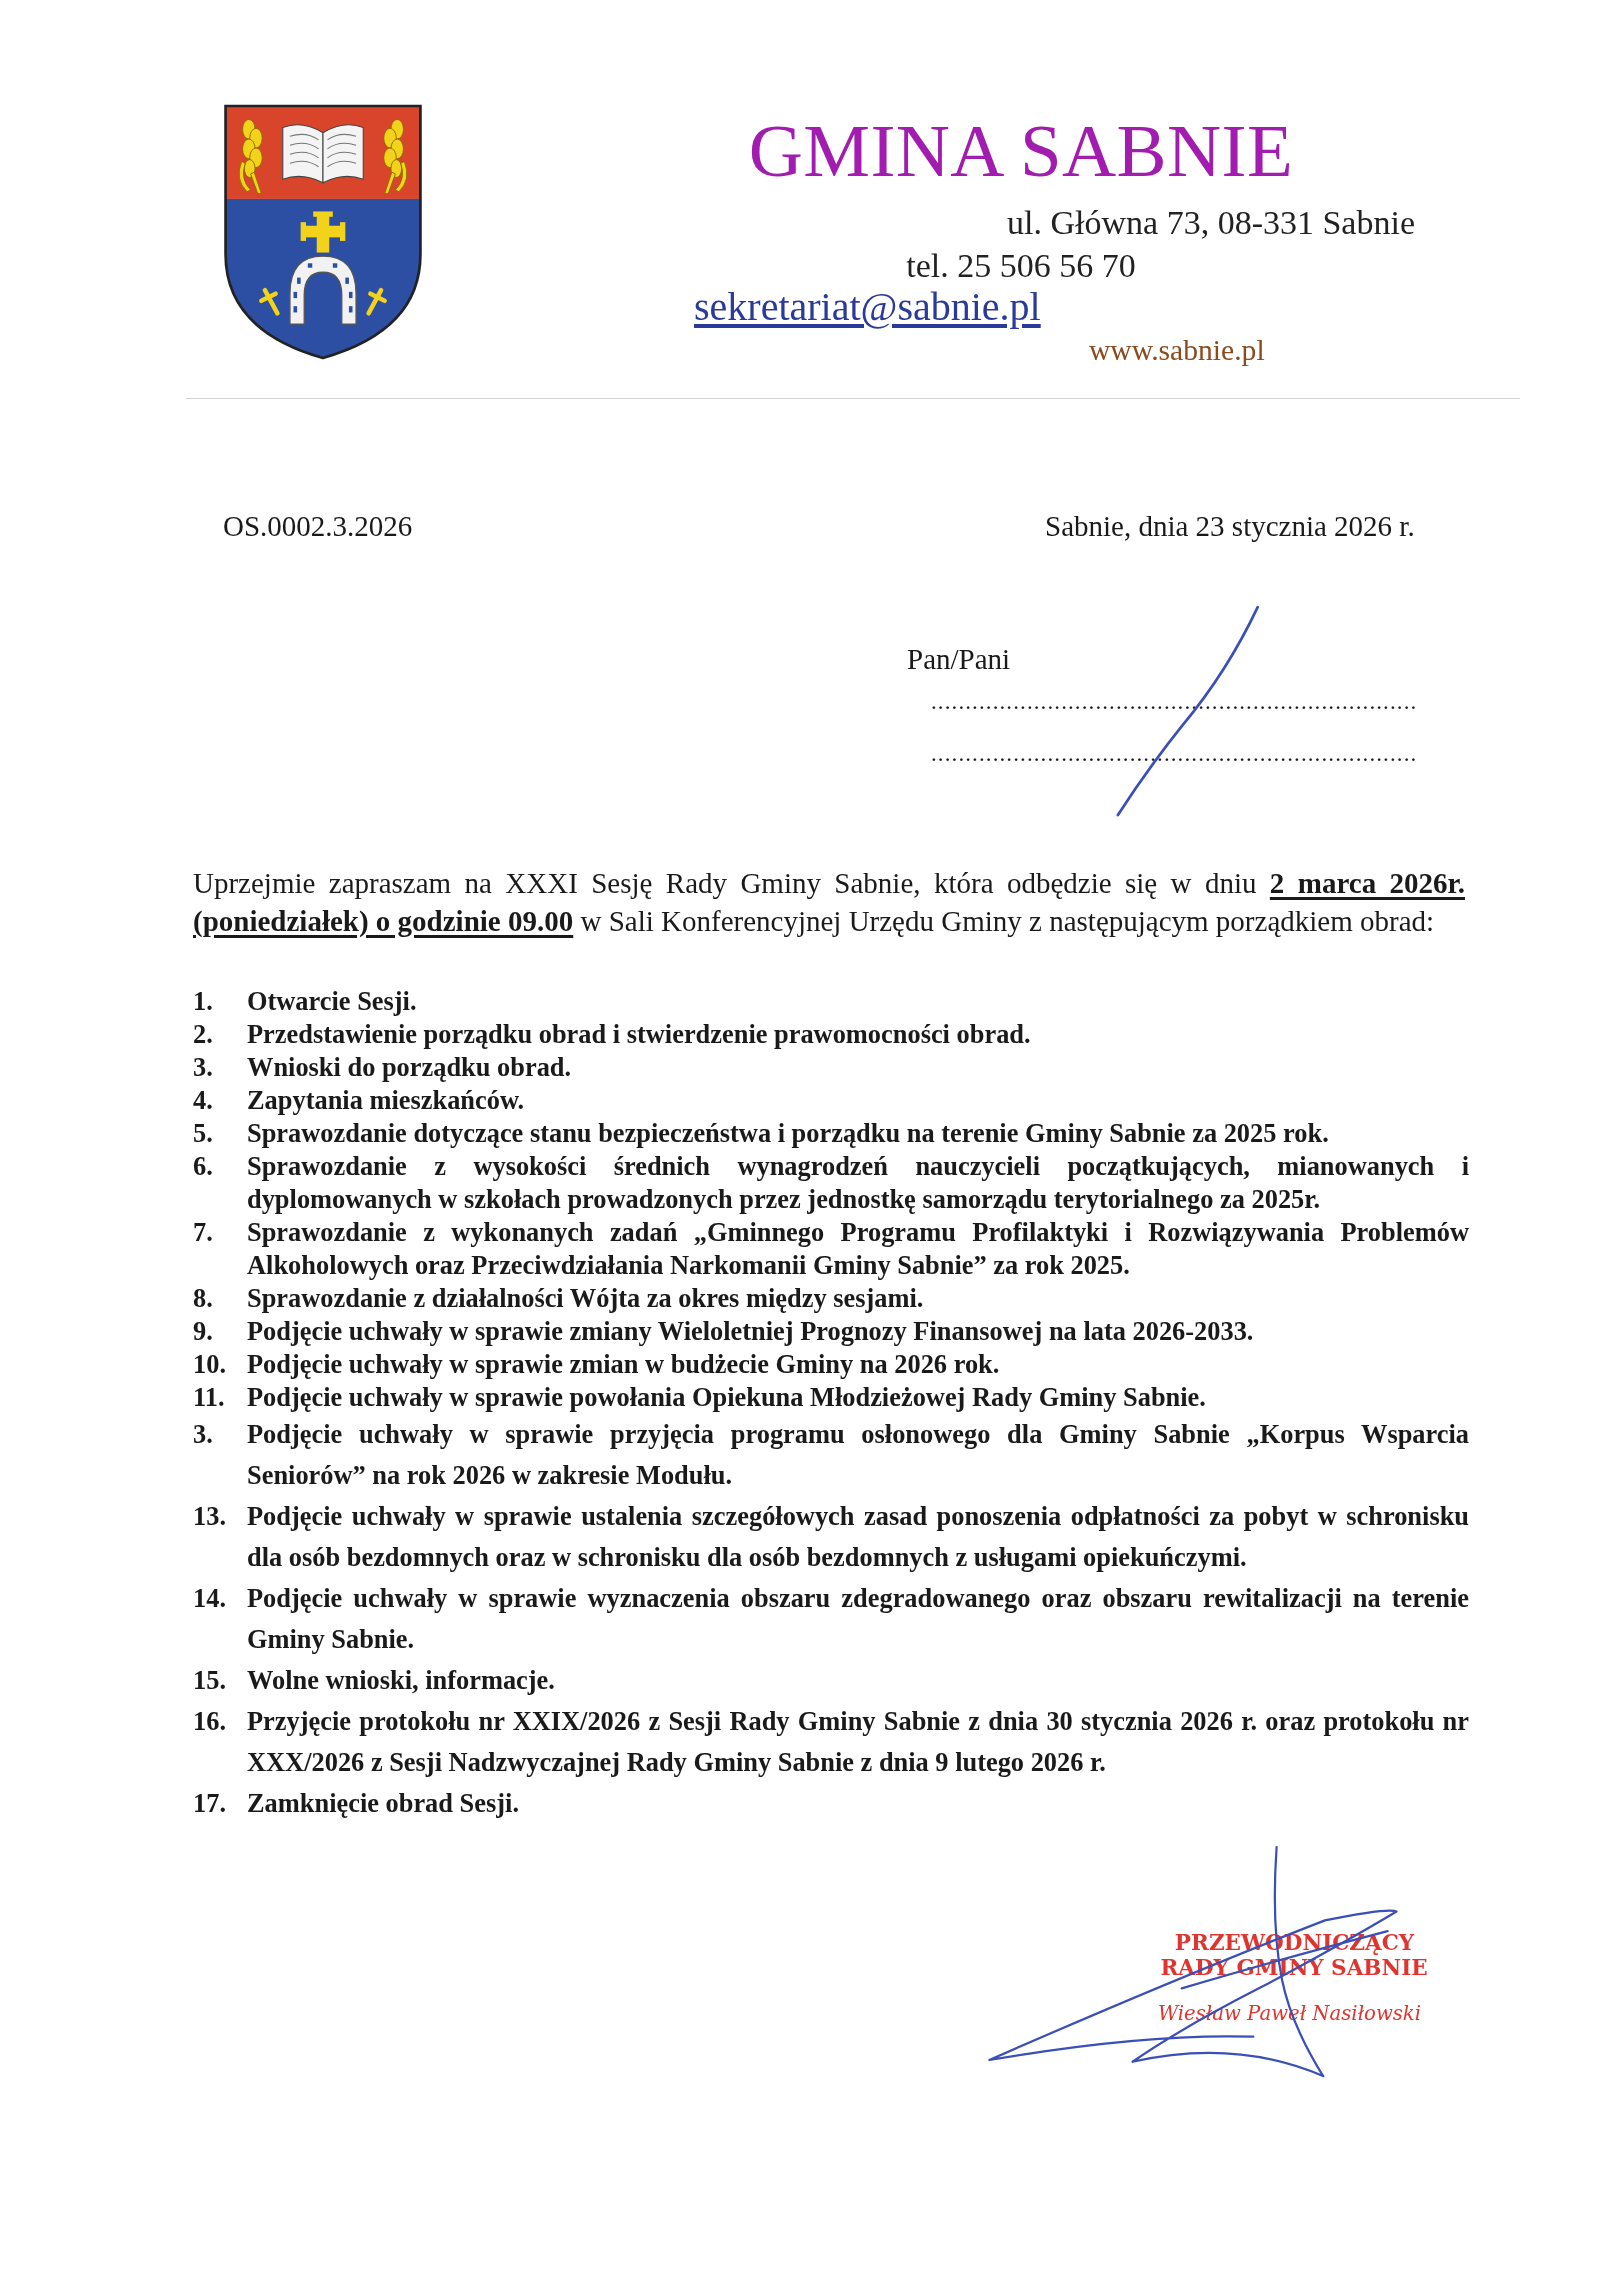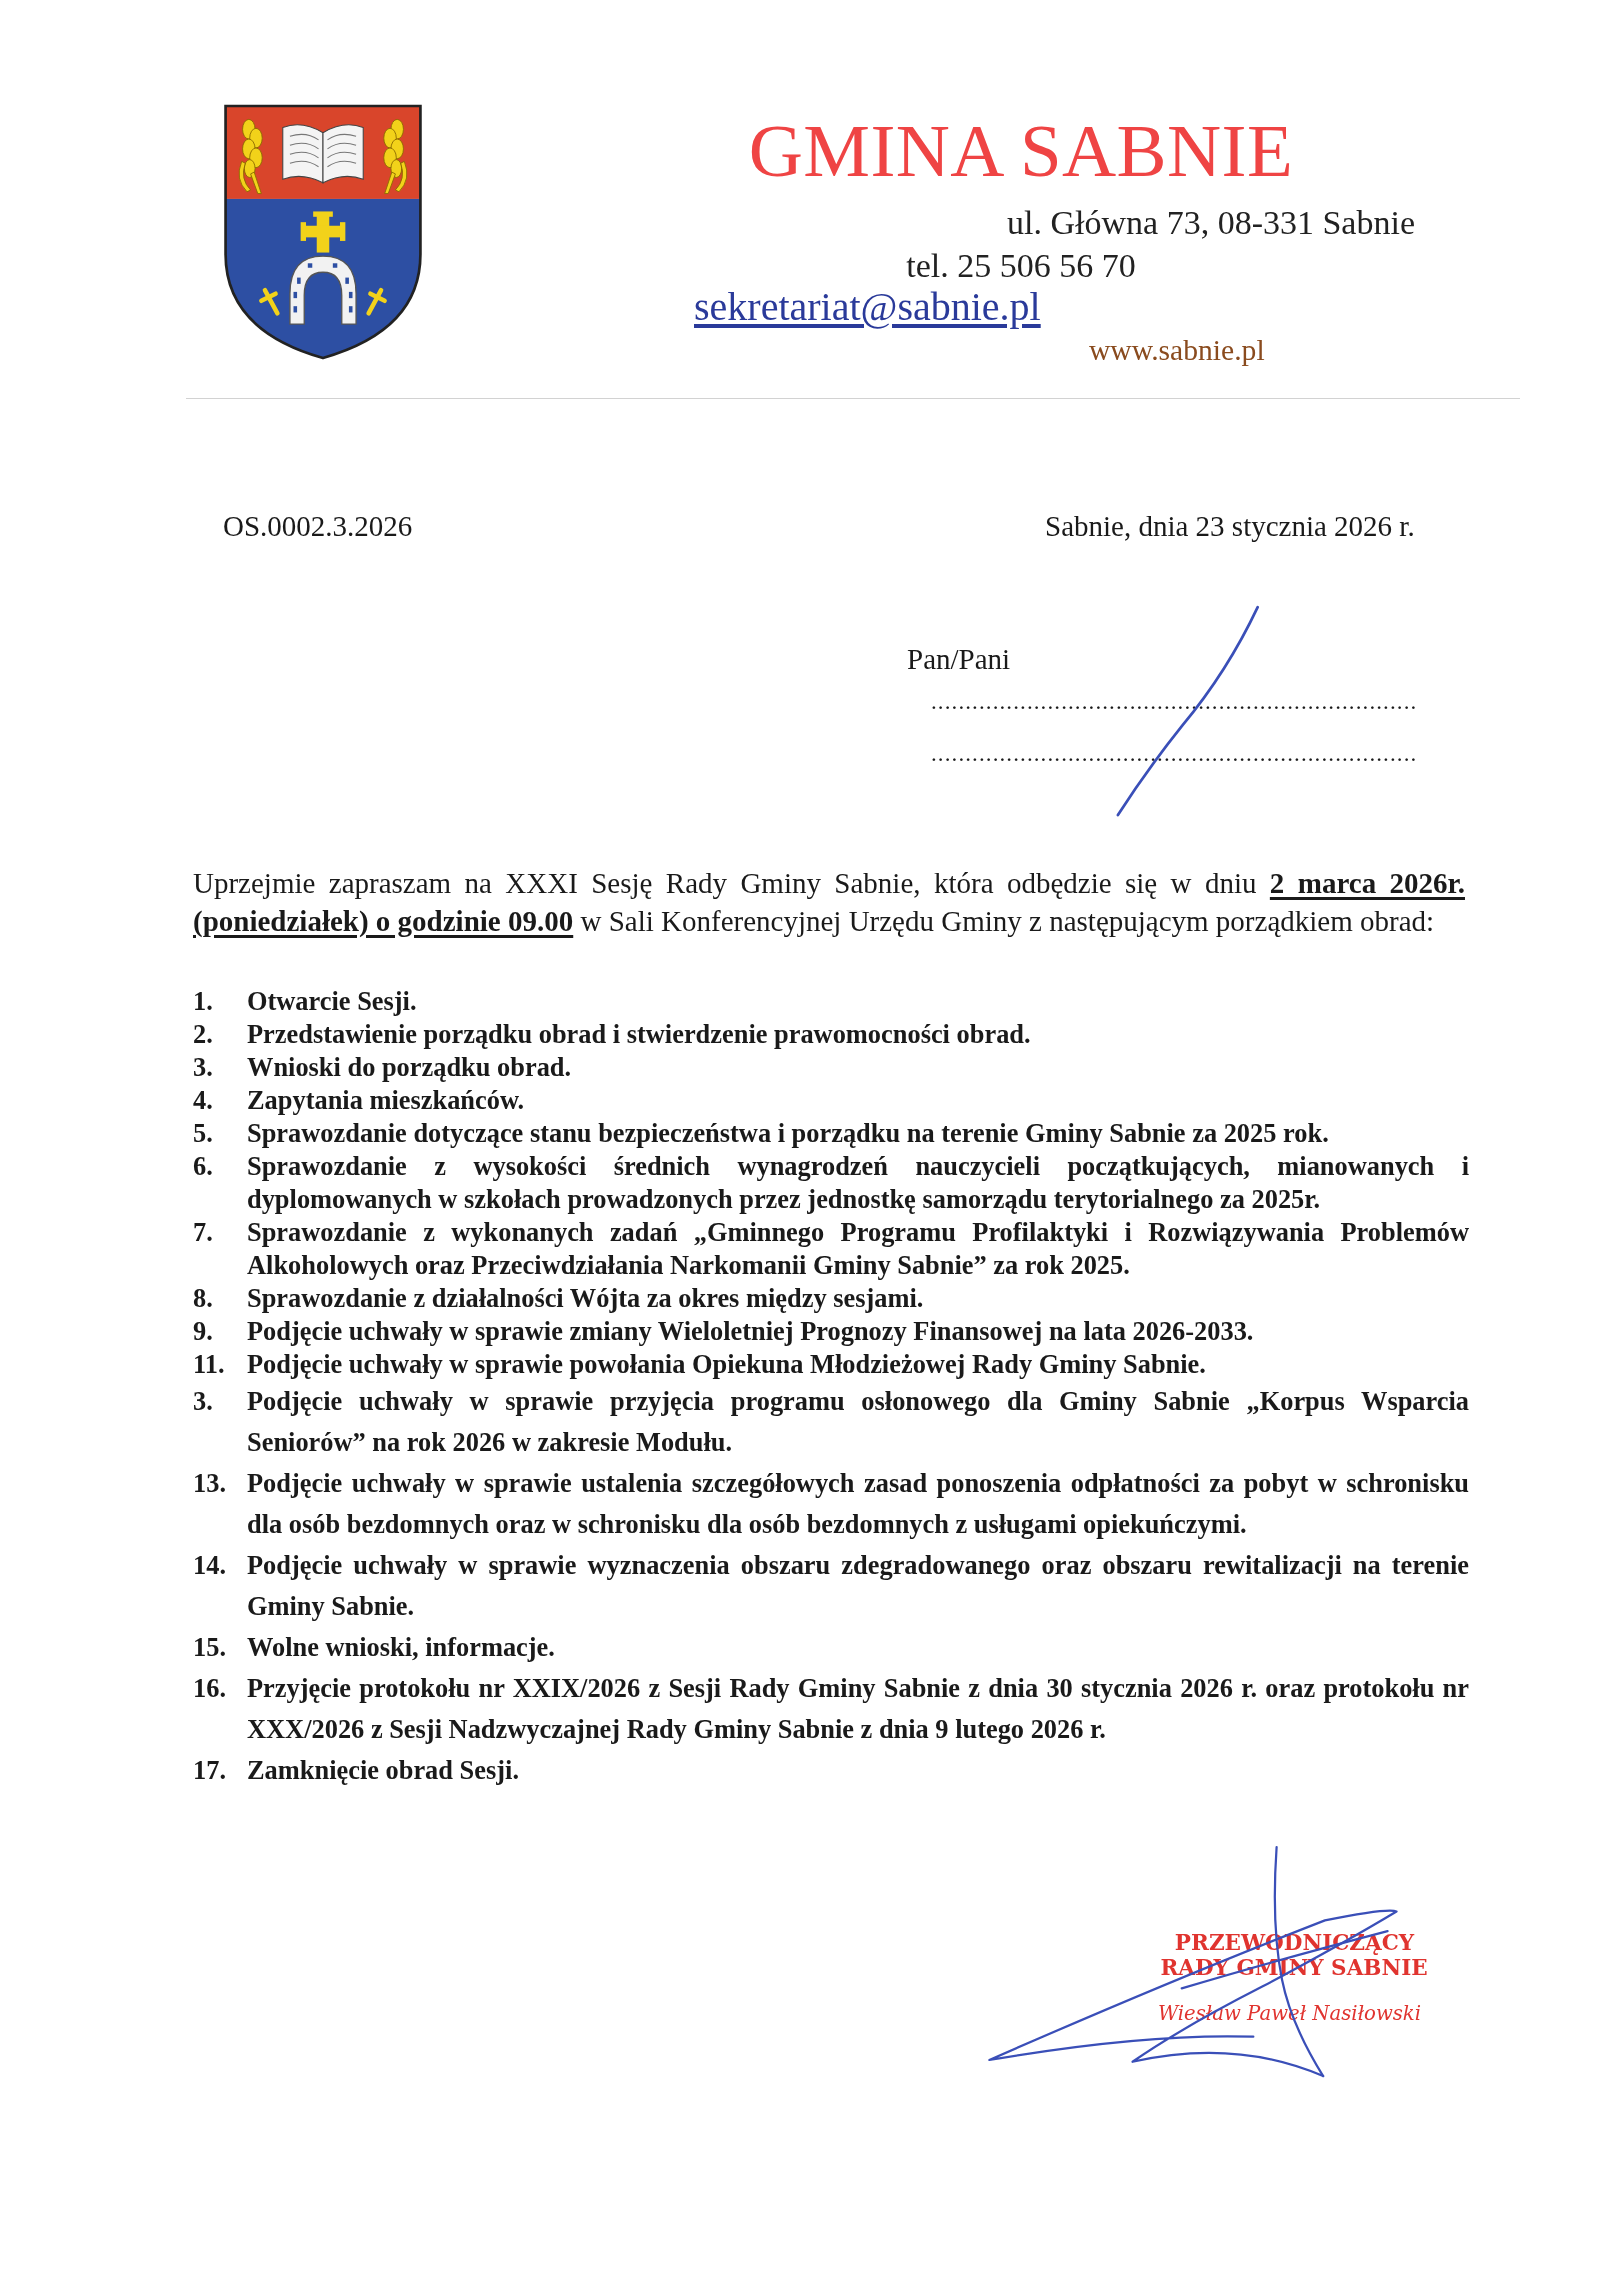--- a/index.html
+++ b/index.html
@@ -3,21 +3,21 @@
 <meta charset="utf-8">
 <style>
   html, body { margin: 0; padding: 0; background: #ffffff; }
   body { width: 1621px; height: 2293px; position: relative; overflow: hidden;
          font-family: "Liberation Serif", "DejaVu Serif", serif; color: #1a1a1a; }
   .abs { position: absolute; }
 
   
   #crest { left: 222px; top: 102px; width: 202px; height: 260px; }
   #org-name { left: 627px; top: 106px; width: 788px; text-align: center;
-              font-size: 75px; line-height: 90px; color: #ef4444; letter-spacing: 0.4px; }
+              font-size: 75px; line-height: 90px; color: #a21caf; letter-spacing: 0.4px; }
   #org-address { left: 627px; top: 202px; width: 788px; text-align: right;
                  font-size: 34px; line-height: 41px; color: #222; }
   #org-phone { left: 627px; top: 245px; width: 788px; text-align: center;
                font-size: 34px; line-height: 41px; color: #222; }
   #org-email { left: 694px; top: 288px; font-size: 40px; line-height: 38px;
                color: #2a3a9a; text-decoration: underline; text-underline-offset: 3.6px; cursor: pointer; }
   #org-website { left: 1089px; top: 288px; font-size: 29.6px; line-height: 38px; color: #8a4b1e; cursor: pointer; margin-top: 43px; }
   #header-rule { left: 186px; top: 398px; width: 1334px; height: 0; border-top: 1.8px solid #d2d2d2; }
 
   
@@ -141,20 +141,21 @@
 <ol id="agenda" class="abs">
     <li class="agenda-item"><span class="agenda-num">1.</span><span>Otwarcie Sesji.</span></li>
     <li class="agenda-item"><span class="agenda-num">2.</span><span>Przedstawienie porządku obrad i stwierdzenie prawomocności obrad.</span></li>
     <li class="agenda-item"><span class="agenda-num">3.</span><span>Wnioski do porządku obrad.</span></li>
     <li class="agenda-item"><span class="agenda-num">4.</span><span>Zapytania mieszkańców.</span></li>
     <li class="agenda-item"><span class="agenda-num">5.</span><span>Sprawozdanie dotyczące stanu bezpieczeństwa i porządku na terenie Gminy Sabnie za 2025 rok.</span></li>
     <li class="agenda-item"><span class="agenda-num">6.</span><span>Sprawozdanie z wysokości średnich wynagrodzeń nauczycieli początkujących, mianowanych i dyplomowanych w szkołach prowadzonych przez jednostkę samorządu terytorialnego za 2025r.</span></li>
     <li class="agenda-item"><span class="agenda-num">7.</span><span>Sprawozdanie z wykonanych zadań „Gminnego Programu Profilaktyki i Rozwiązywania Problemów Alkoholowych oraz Przeciwdziałania Narkomanii Gminy Sabnie” za rok 2025.</span></li>
     <li class="agenda-item"><span class="agenda-num">8.</span><span>Sprawozdanie z działalności Wójta za okres między sesjami.</span></li>
     <li class="agenda-item"><span class="agenda-num">9.</span><span>Podjęcie uchwały w sprawie zmiany Wieloletniej Prognozy Finansowej na lata 2026-2033.</span></li>
+    <li class="agenda-item"><span class="agenda-num">10.</span><span>Podjęcie uchwały w sprawie zmian w budżecie Gminy na 2026 rok.</span></li>
     <li class="agenda-item"><span class="agenda-num">11.</span><span>Podjęcie uchwały w sprawie powołania Opiekuna Młodzieżowej Rady Gminy Sabnie.</span></li>
     <li class="agenda-item wide"><span class="agenda-num">3.</span><span>Podjęcie uchwały w sprawie przyjęcia programu osłonowego dla Gminy Sabnie „Korpus Wsparcia Seniorów” na rok 2026 w zakresie Modułu.</span></li>
     <li class="agenda-item wide"><span class="agenda-num">13.</span><span>Podjęcie uchwały w sprawie ustalenia szczegółowych zasad ponoszenia odpłatności za pobyt w schronisku dla osób bezdomnych oraz w schronisku dla osób bezdomnych z usługami opiekuńczymi.</span></li>
     <li class="agenda-item wide"><span class="agenda-num">14.</span><span>Podjęcie uchwały w sprawie wyznaczenia obszaru zdegradowanego oraz obszaru rewitalizacji na terenie Gminy Sabnie.</span></li>
     <li class="agenda-item wide"><span class="agenda-num">15.</span><span>Wolne wnioski, informacje.</span></li>
     <li class="agenda-item wide"><span class="agenda-num">16.</span><span>Przyjęcie protokołu nr XXIX/2026 z Sesji Rady Gminy Sabnie z dnia 30 stycznia 2026 r. oraz protokołu nr XXX/2026 z Sesji Nadzwyczajnej Rady Gminy Sabnie z dnia 9 lutego 2026 r.</span></li>
     <li class="agenda-item wide"><span class="agenda-num">17.</span><span>Zamknięcie obrad Sesji.</span></li>
   </ol>
 
 <div id="stamp-title-1" class="abs">PRZEWODNICZĄCY</div>

